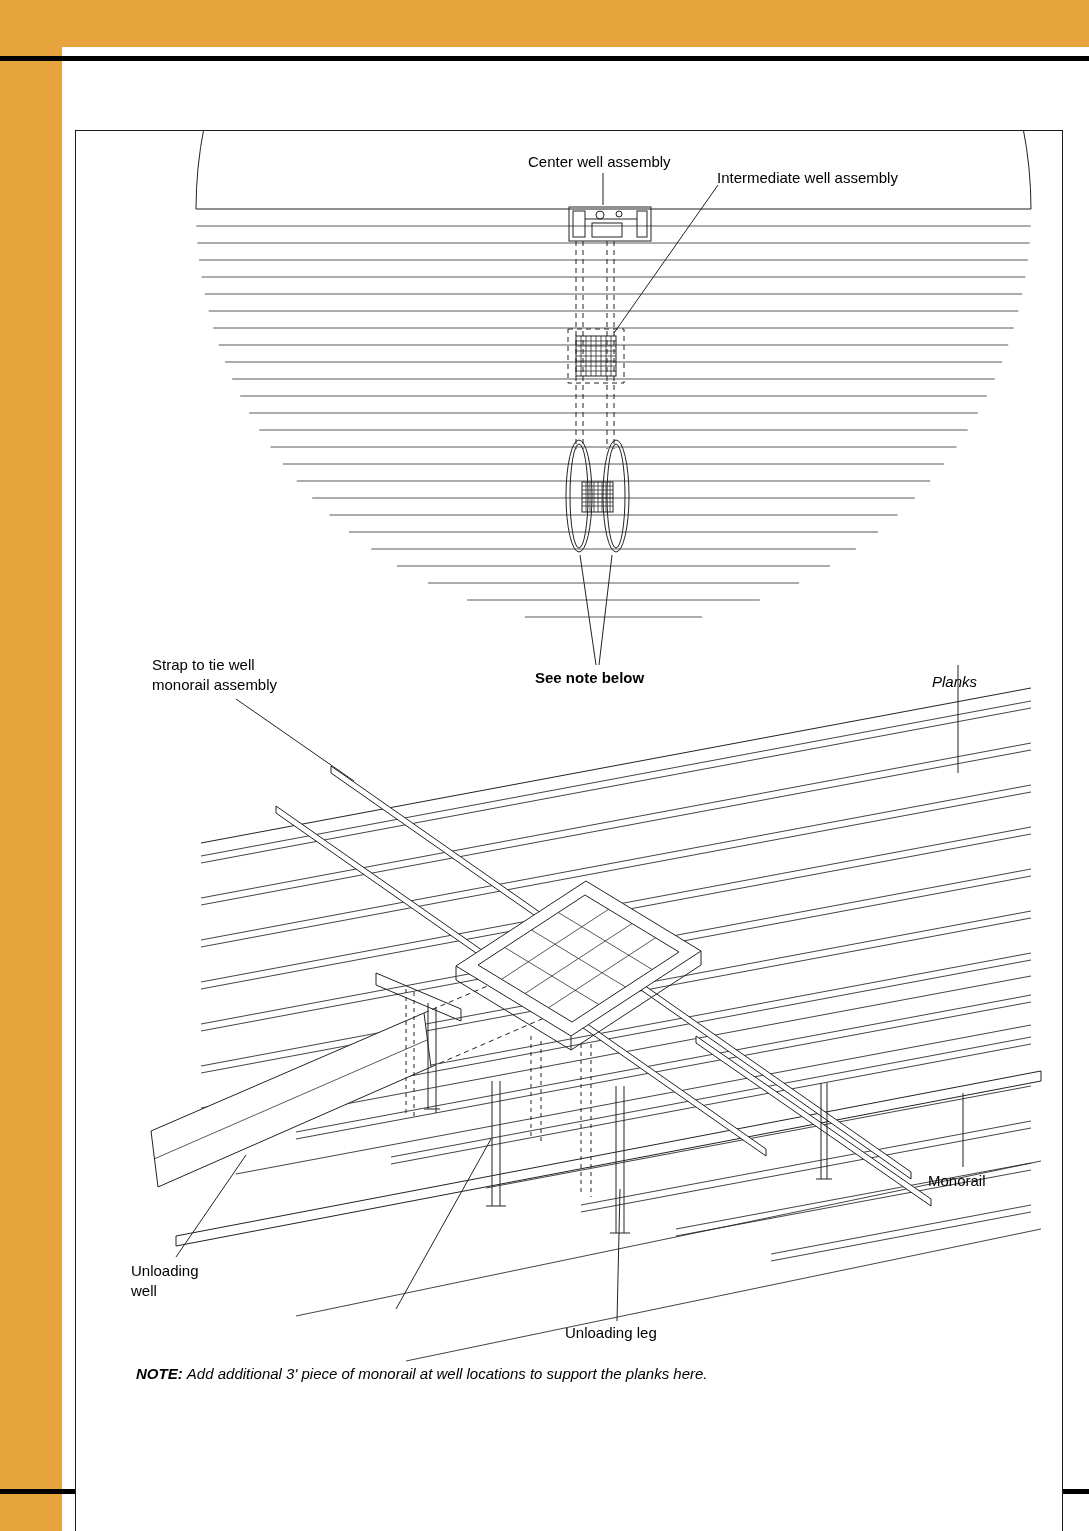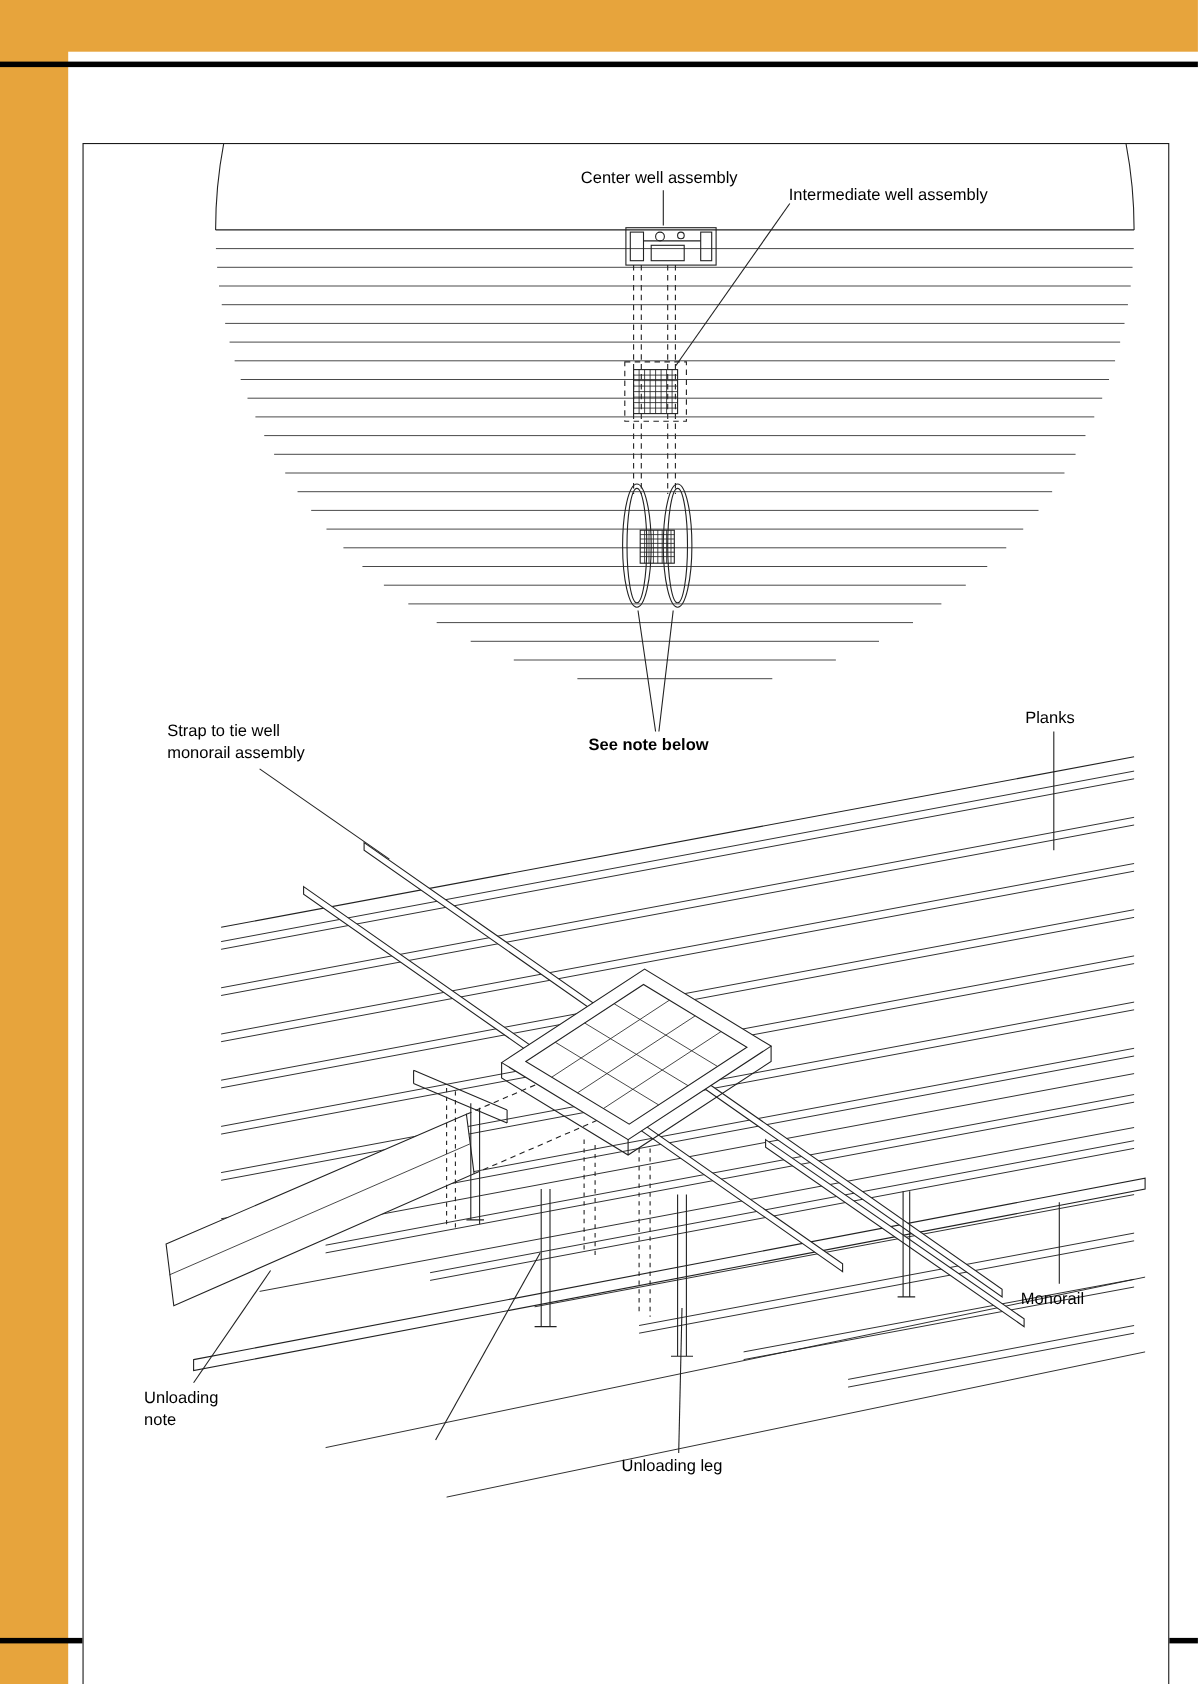--- a/index.html
+++ b/index.html
@@ -113,30 +113,34 @@
         <path d="M100 1126 L170 1024"></path>
         <path d="M320 1178 L415 1008"></path>
         <path d="M541 1190 L544 1058"></path>
         <path d="M887 1036 V962"></path>
       </g>
     </svg>
 
     <div class="lbl" style="left:452px; top:21px;">Center well assembly</div>
     <div class="lbl" style="left:641px; top:37px;">Intermediate well assembly</div>
     <div class="lbl" style="left:459px; top:537px;font-weight:bold;">See note below</div>
-    <div class="lbl" style="left:856px; top:512px;">Planks</div>
+    <div class="lbl" style="left:856px; top:541px;font-style:italic;">Planks</div>
 
     <div class="lbl" style="left:76px; top:524px;">
       <span>Strap to tie well</span><br>
       <span>monorail assembly</span>
     </div>
 
     <div class="lbl" style="left:55px; top:1130px;">
       <span>Unloading</span><br>
-      <span>note</span>
+      <span>well</span>
     </div>
 
 
     <div class="lbl" style="left:489px; top:1192px;">Unloading leg</div>
     <div class="lbl" style="left:852px; top:1040px;">Monorail</div>
 
+    <div class="note">
+      <span class="note-label">NOTE:</span>
+      <span class="note-text">Add additional 3' piece of monorail at well locations to support the planks here.</span>
+    </div>
   </div>
 </div>
 
 </body></html>

